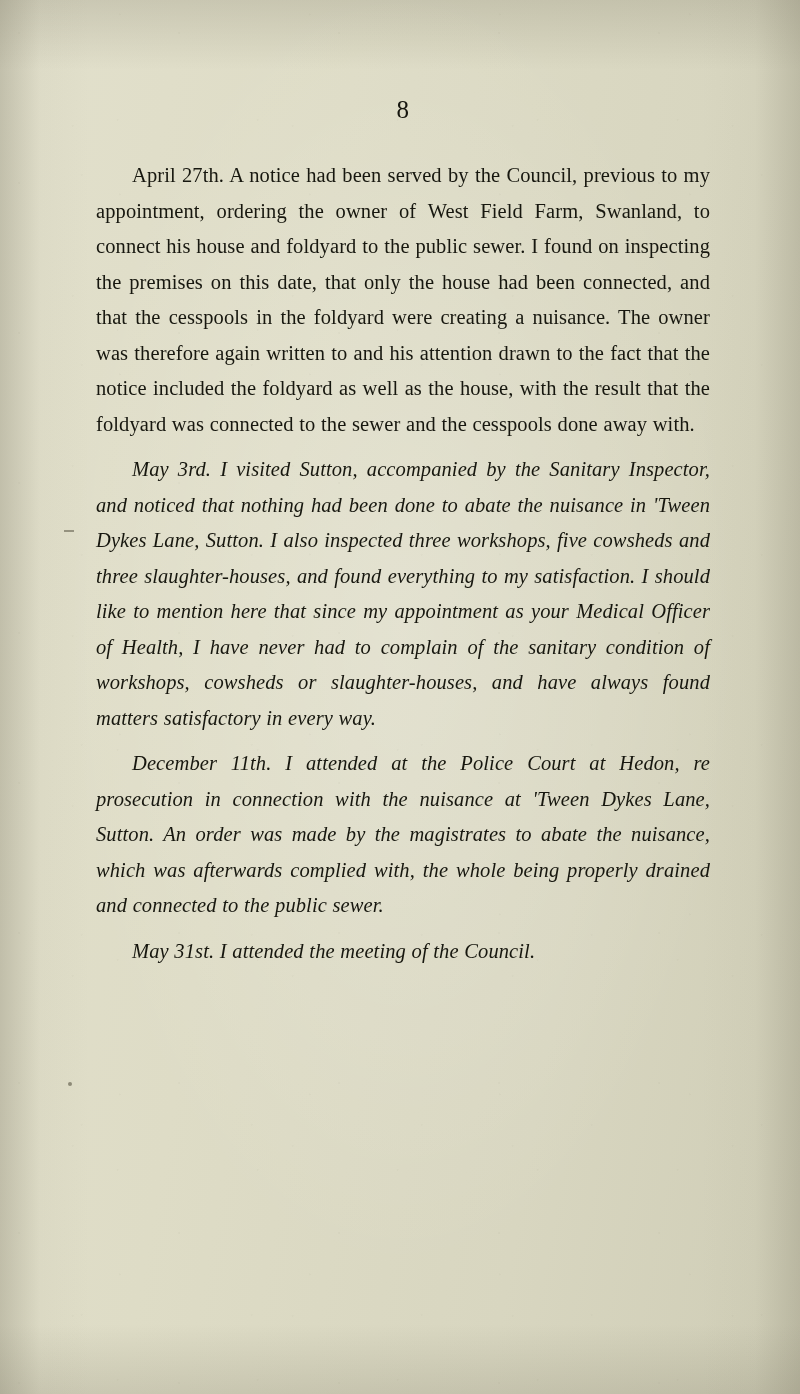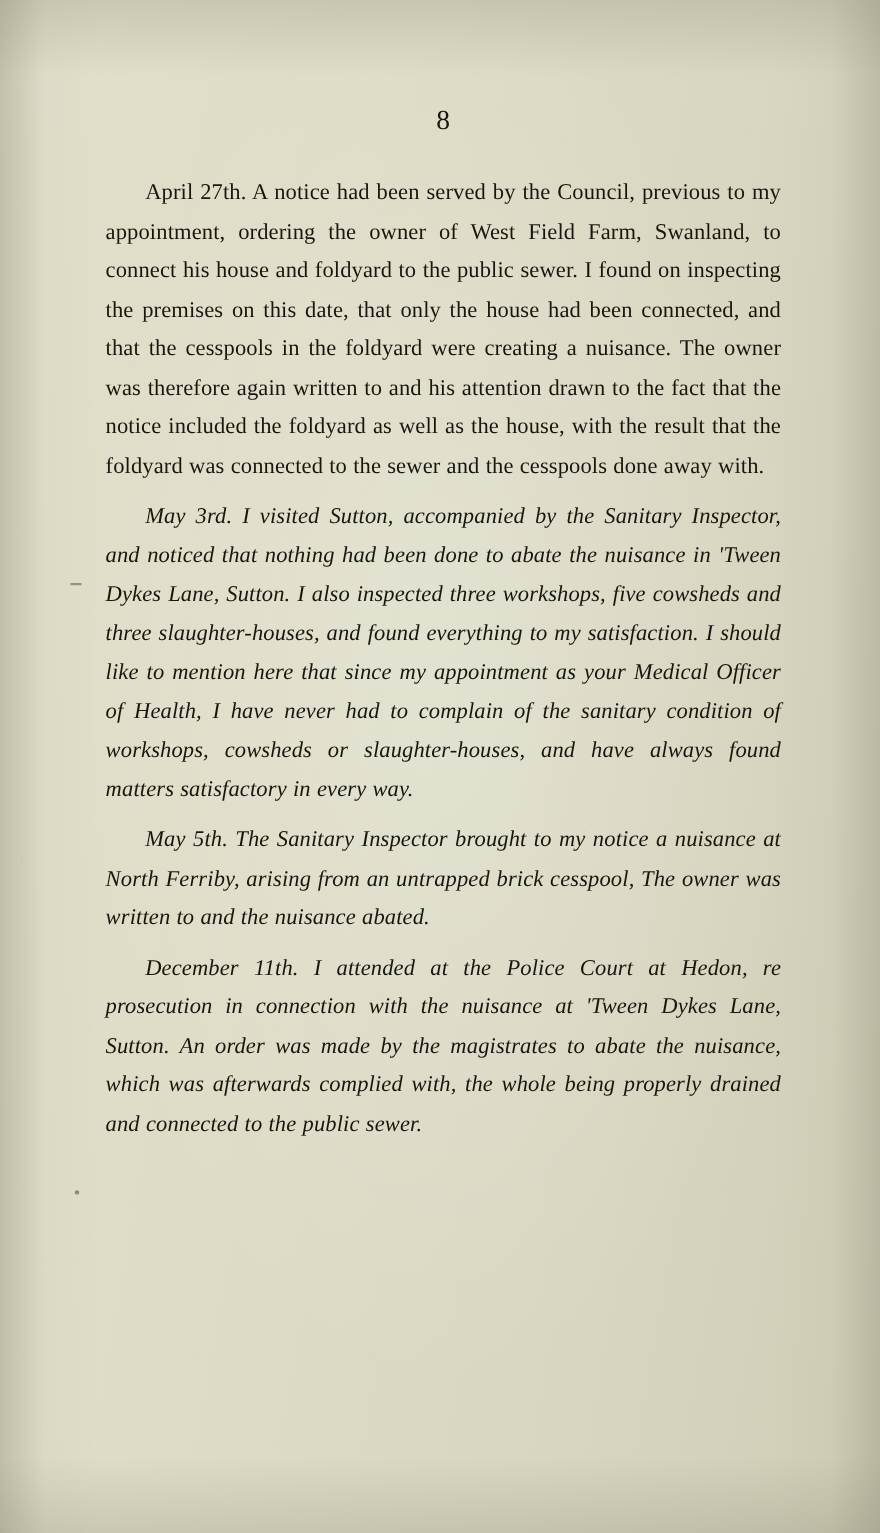--- a/index.html
+++ b/index.html
@@ -103,20 +103,20 @@
 </style>
 </head>
 <body>
 
 <div class="page">
   <div class="content">
     <div class="page-number">8</div>
 
     <p class="para first">April 27th. A notice had been served by the Council, previous to my appointment, ordering the owner of West Field Farm, Swanland, to connect his house and foldyard to the public sewer. I found on inspecting the premises on this date, that only the house had been connected, and that the cesspools in the foldyard were creating a nuisance. The owner was therefore again written to and his attention drawn to the fact that the notice included the foldyard as well as the house, with the result that the foldyard was connected to the sewer and the cesspools done away with.</p>
     <p class="para">May 3rd. I visited Sutton, accompanied by the Sanitary Inspector, and noticed that nothing had been done to abate the nuisance in 'Tween Dykes Lane, Sutton. I also inspected three workshops, five cowsheds and three slaughter-houses, and found everything to my satisfaction. I should like to mention here that since my appointment as your Medical Officer of Health, I have never had to complain of the sanitary condition of workshops, cowsheds or slaughter-houses, and have always found matters satisfactory in every way.</p>
-    <p class="para">May 5th. The Sanitary Inspector brought to my notice a nuisance at North Ferriby, arising from an untrapped brick cesspool, The owner was written to and the nuisance abated.</p>
     <p class="para">December 11th. I attended at the Police Court at Hedon, re prosecution in connection with the nuisance at 'Tween Dykes Lane, Sutton. An order was made by the magistrates to abate the nuisance, which was afterwards complied with, the whole being properly drained and connected to the public sewer.</p>
+    <p class="para centered-line">May 31st. I attended the meeting of the Council.</p>
   </div>
 
   <div class="mark mark-dash"></div>
   <div class="mark mark-dot"></div>
   <div class="speckle"></div>
 </div>
 
 </body></html>

